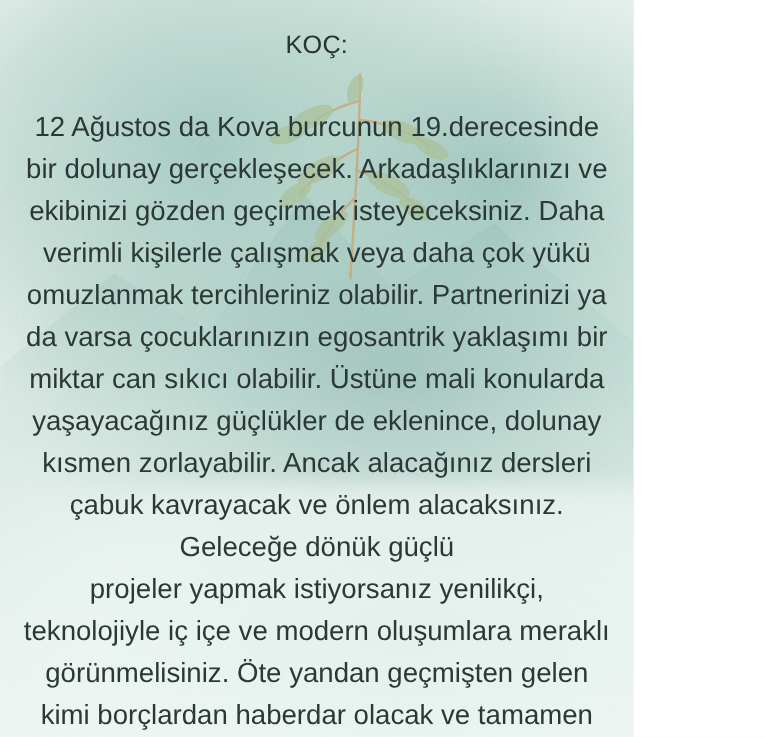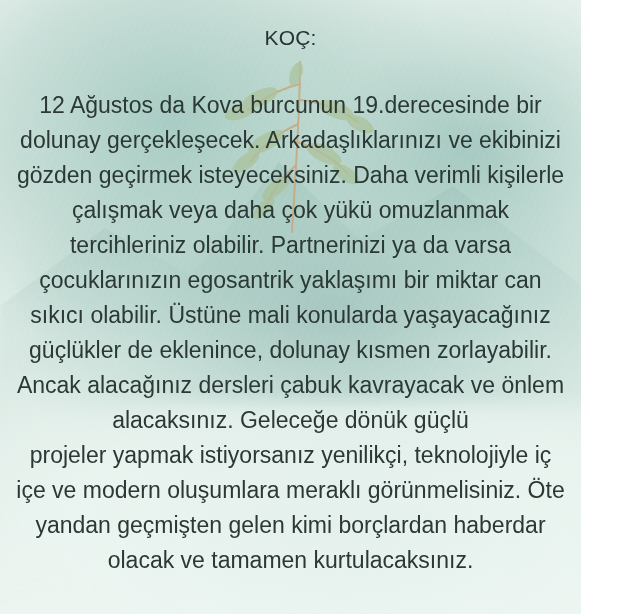--- a/index.html
+++ b/index.html
@@ -7,21 +7,21 @@
     padding: 0;
   }
   body {
     width: 641px;
     height: 614px;
     overflow: hidden;
     font-family: "Liberation Sans", sans-serif;
   }
   .card {
     position: relative;
-    width: 581px;
+    width: 528px;
     height: 614px;
     overflow: hidden;
     background: #eef5f2;
   }
   
   .bg-base {
     position: absolute;
     inset: 0;
     background:
       linear-gradient(180deg, #f3f8f5 0%, #e9f2ee 35%, #dcebe5 60%, #eef5f1 100%);

